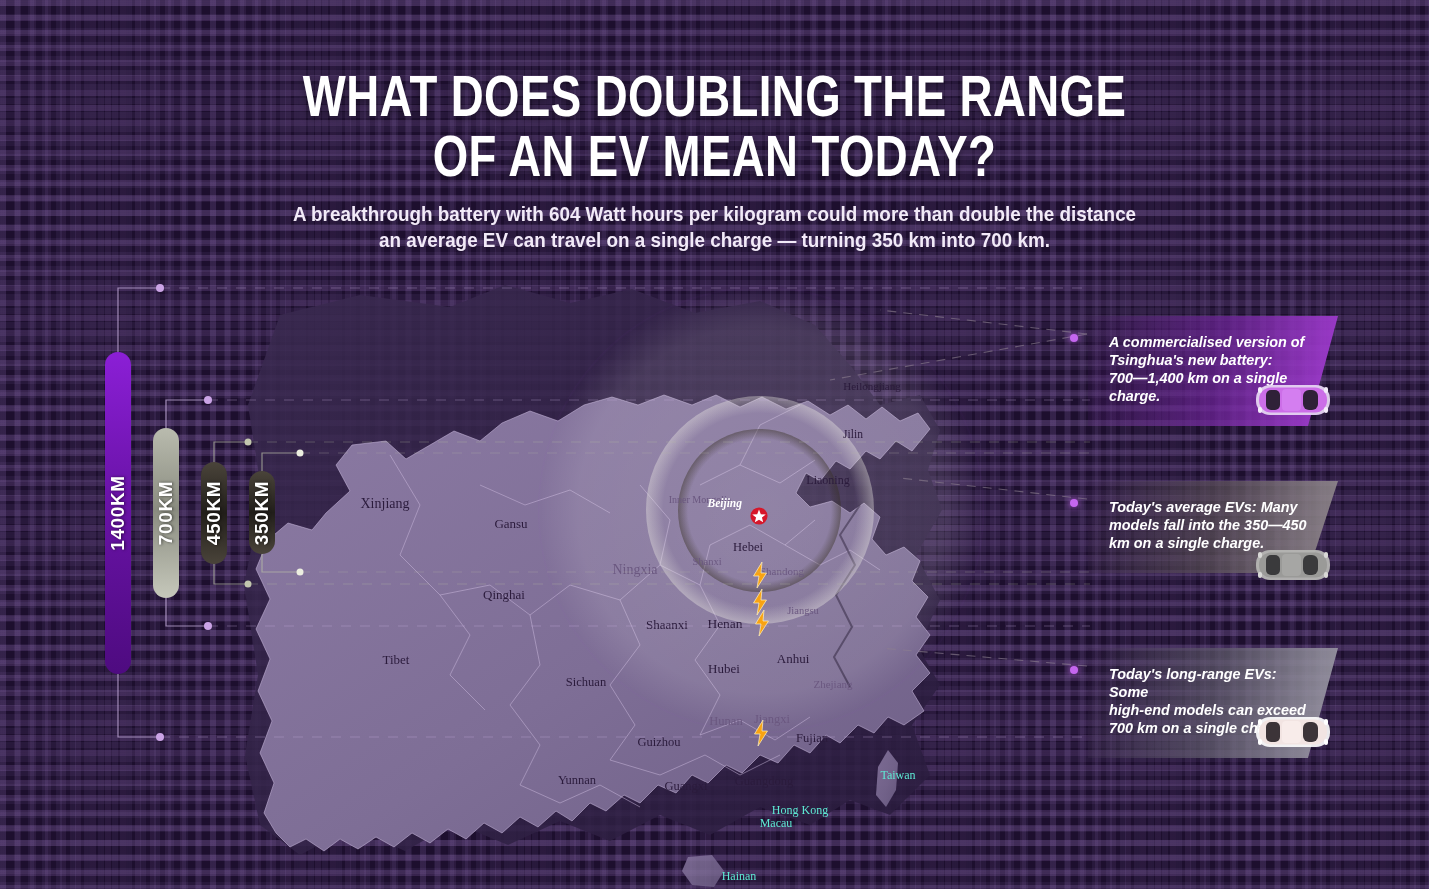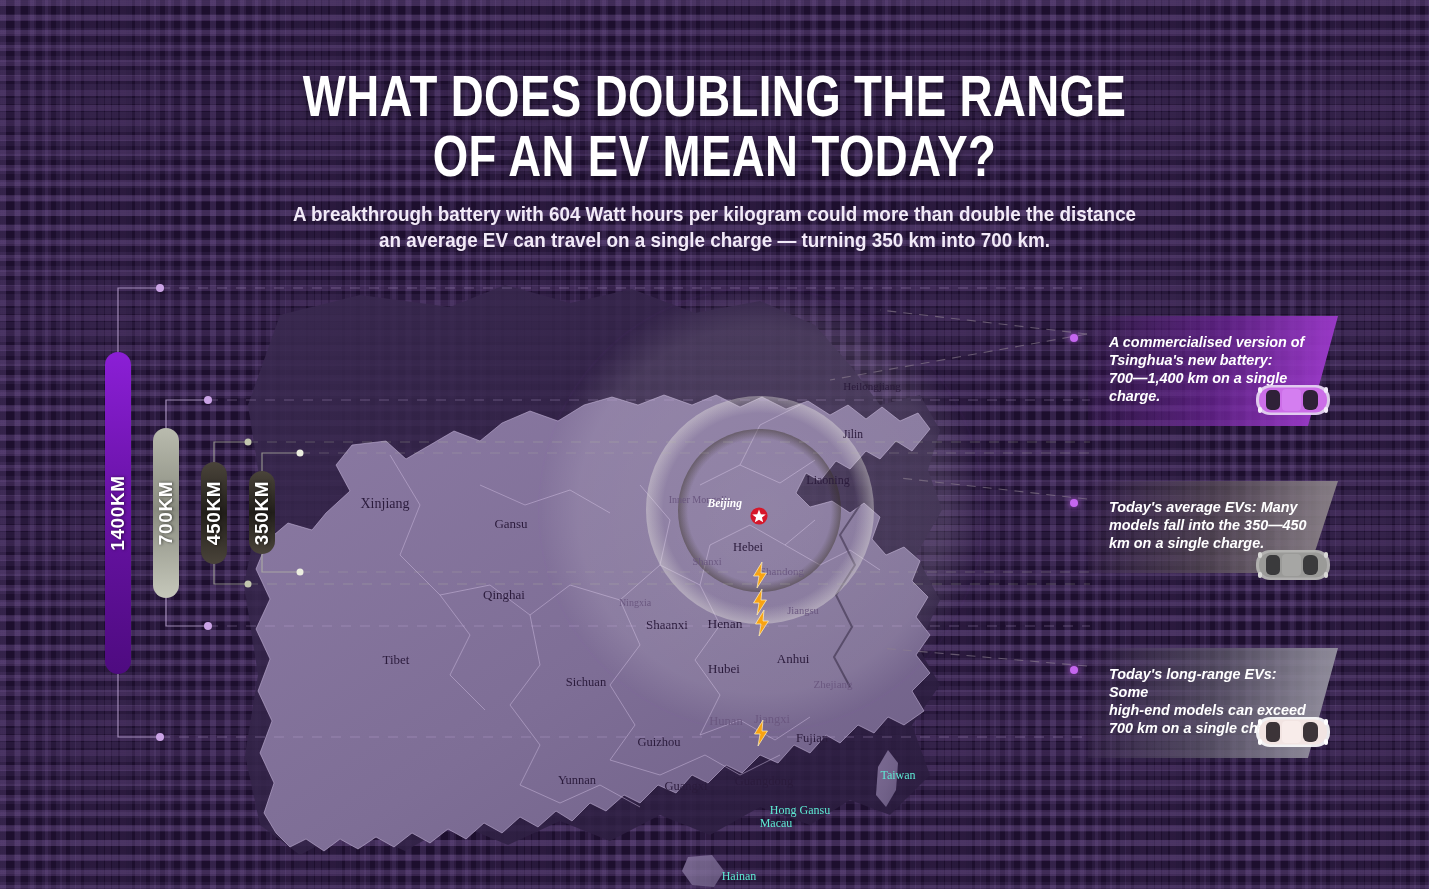--- a/index.html
+++ b/index.html
@@ -253,34 +253,34 @@
 <div id="map-labels">
     <div class="mlabel" style="left: 385px; top: 504px; font-size: 14px;">Xinjiang</div>
     <div class="mlabel" style="left: 511px; top: 524px; font-size: 13px;">Gansu</div>
     <div class="mlabel" style="left: 504px; top: 595px; font-size: 13px; text-align: center;">Qinghai</div>
     <div class="mlabel" style="left: 396px; top: 660px; font-size: 13px;">Tibet</div>
     <div class="mlabel" style="left: 586px; top: 682px; font-size: 12.5px;">Sichuan</div>
     <div class="mlabel" style="left: 577px; top: 780px; font-size: 12.5px;">Yunnan</div>
     <div class="mlabel" style="left: 659px; top: 742px; font-size: 12.5px;">Guizhou</div>
     <div class="mlabel" style="left: 686px; top: 786px; font-size: 12.5px;">Guangxi</div>
     <div class="mlabel" style="left: 764px; top: 781px; font-size: 12.5px;">Guangdong</div>
-    <div class="mlabel light" style="left: 800px; top: 810px; font-size: 12px;">Hong Gansu</div>
+    <div class="mlabel light" style="left: 800px; top: 810px; font-size: 12px;">Hong Kong</div>
     <div class="mlabel light" style="left: 776px; top: 823px; font-size: 12px;">Macau</div>
     <div class="mlabel light" style="left: 739px; top: 876px; font-size: 12px;">Hainan</div>
     <div class="mlabel light" style="left: 898px; top: 775px; font-size: 12px;">Taiwan</div>
     <div class="mlabel" style="left: 812px; top: 738px; font-size: 12.5px;">Fujian</div>
     <div class="mlabel dim" style="left: 772px; top: 719px; font-size: 12.5px;">Jiangxi</div>
     <div class="mlabel dim" style="left: 718px; top: 721px; font-size: 12.5px; margin-left: 8px;">Hunan</div>
     <div class="mlabel" style="left: 724px; top: 669px; font-size: 13px; text-align: center;">Hubei</div>
     <div class="mlabel" style="left: 793px; top: 659px; font-size: 13px;">Anhui</div>
     <div class="mlabel dim" style="left: 833px; top: 684px; font-size: 11px;">Zhejiang</div>
     <div class="mlabel dim" style="left: 803px; top: 610px; font-size: 10.5px;">Jiangsu</div>
     <div class="mlabel" style="left: 725px; top: 624px; font-size: 13.5px;">Henan</div>
     <div class="mlabel" style="left: 667px; top: 625px; font-size: 13px;">Shaanxi</div>
-    <div class="mlabel dim" style="left: 635px; top: 570px; font-size: 10px; margin-top: 32px;">Ningxia</div>
+    <div class="mlabel dim" style="left: 635px; top: 570px; font-size: 14px;">Ningxia</div>
     <div class="mlabel dim" style="left: 707px; top: 561px; font-size: 10.5px;">Shanxi</div>
     <div class="mlabel" style="left: 748px; top: 547px; font-size: 12.5px;">Hebei</div>
     <div class="mlabel dim" style="left: 782px; top: 571px; font-size: 11px;">Shandong</div>
     <div class="mlabel dim" style="left: 700px; top: 499px; font-size: 10px;">Inner Mongolia</div>
     <div class="mlabel" style="left: 828px; top: 480px; font-size: 12px;">Liaoning</div>
     <div class="mlabel" style="left: 853px; top: 434px; font-size: 11.5px;">Jilin</div>
     <div class="mlabel" style="left: 872px; top: 386px; font-size: 11px;">Heilongjiang</div>
   </div>
 
 <div id="beijing-marker" style="left:759px;top:516px;">

